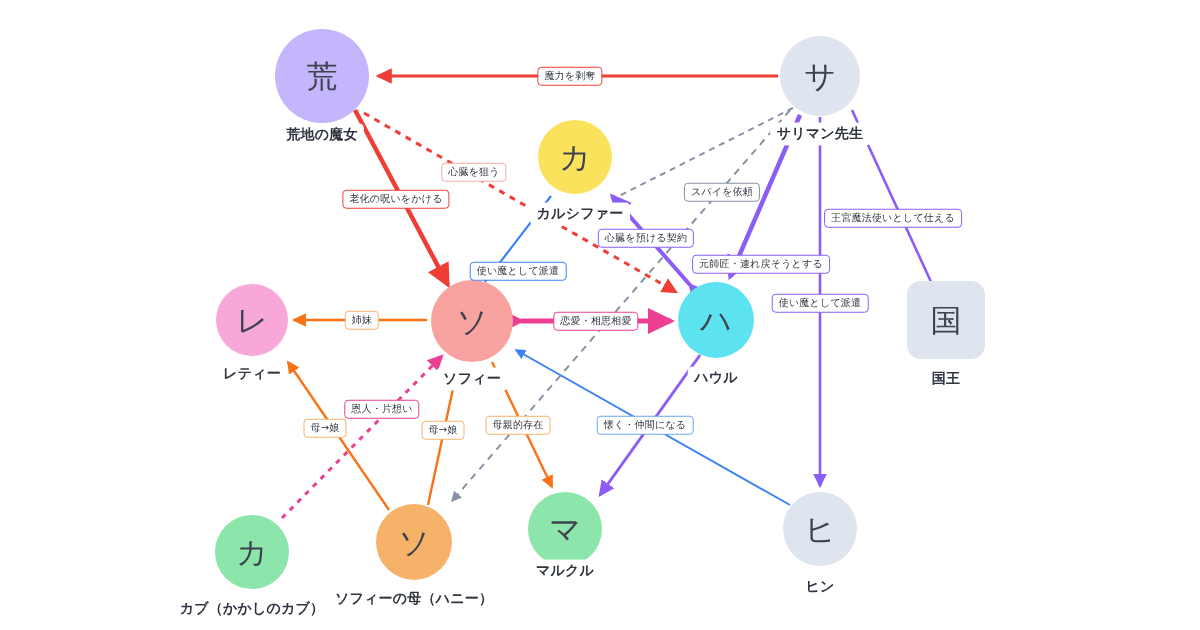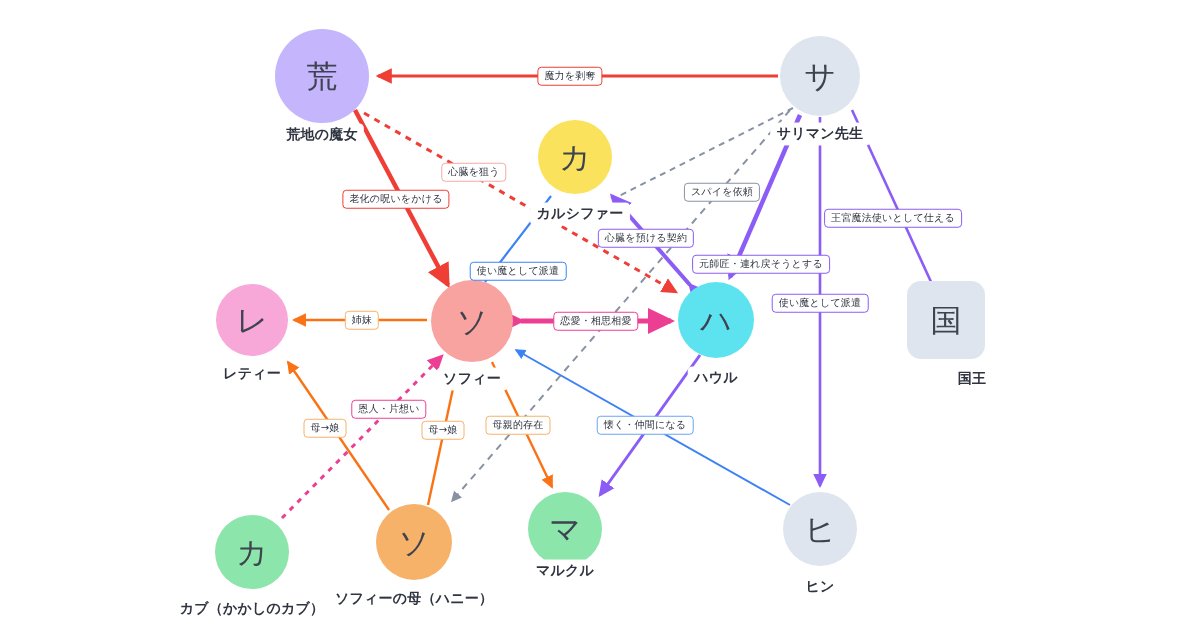--- a/index.html
+++ b/index.html
@@ -161,21 +161,21 @@
   <div class="node-caption" style="left:472px; top:368px;">ソフィー</div>
 
   <div class="node circle" style="left:678px; top:282px; width:76px; height:76px; background:#5de3f0;">
     <span class="node-glyph">ハ</span>
   </div>
   <div class="node-caption" style="left:716px; top:367px;">ハウル</div>
 
   <div class="node rounded" style="left:907px; top:281px; width:78px; height:78px; background:#dfe5ee;">
     <span class="node-glyph">国</span>
   </div>
-  <div class="node-caption" style="left:946px; top:368px;margin-left:26px;">国王</div>
+  <div class="node-caption" style="left:946px; top:368px;">国王</div>
 
   <div class="node circle" style="left:215px; top:515px; width:74px; height:74px; background:#8ce5ab;">
     <span class="node-glyph">カ</span>
   </div>
   <div class="node-caption" style="left:252px; top:598px;">カブ（かかしのカブ）</div>
 
   <div class="node circle" style="left:376px; top:504px; width:76px; height:76px; background:#f7b26a;">
     <span class="node-glyph">ソ</span>
   </div>
   <div class="node-caption" style="left:400px; top:588px;margin-left:14px;">ソフィーの母（ハニー）</div>
@@ -209,19 +209,19 @@
   <div class="edge-label" style="left:893px; top:218px; border-color:#8b5cf6;">王宮魔法使いとして仕える</div>
 
   <div class="edge-label" style="left:362px; top:320px; border-color:#f7b26a;">姉妹</div>
 
   <div class="edge-label" style="left:596px; top:321px; border-color:#ec3f93;">恋愛・相思相愛</div>
 
   <div class="edge-label" style="left:325px; top:428px; border-color:#f7b26a;">母→娘</div>
 
   <div class="edge-label" style="left:443px; top:430px; border-color:#f7b26a;">母→娘</div>
 
-  <div class="edge-label" style="left:382px; top:409px; border-color:#ec3f93;margin-left:7px;">恩人・片想い</div>
+  <div class="edge-label" style="left:382px; top:409px; border-color:#ec3f93;">恩人・片想い</div>
 
   <div class="edge-label" style="left:518px; top:425px; border-color:#f7b26a;">母親的存在</div>
 
   <div class="edge-label" style="left:645px; top:425px; border-color:#6aa5f0;">懐く・仲間になる</div>
 
 </div>
 
 </body></html>

